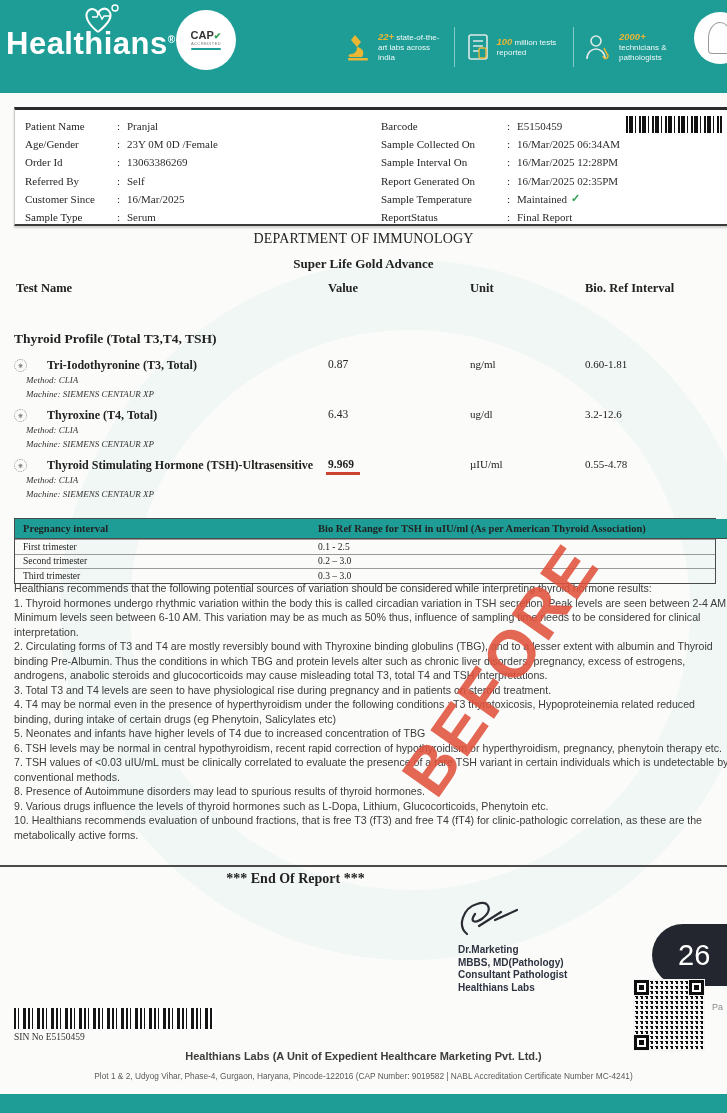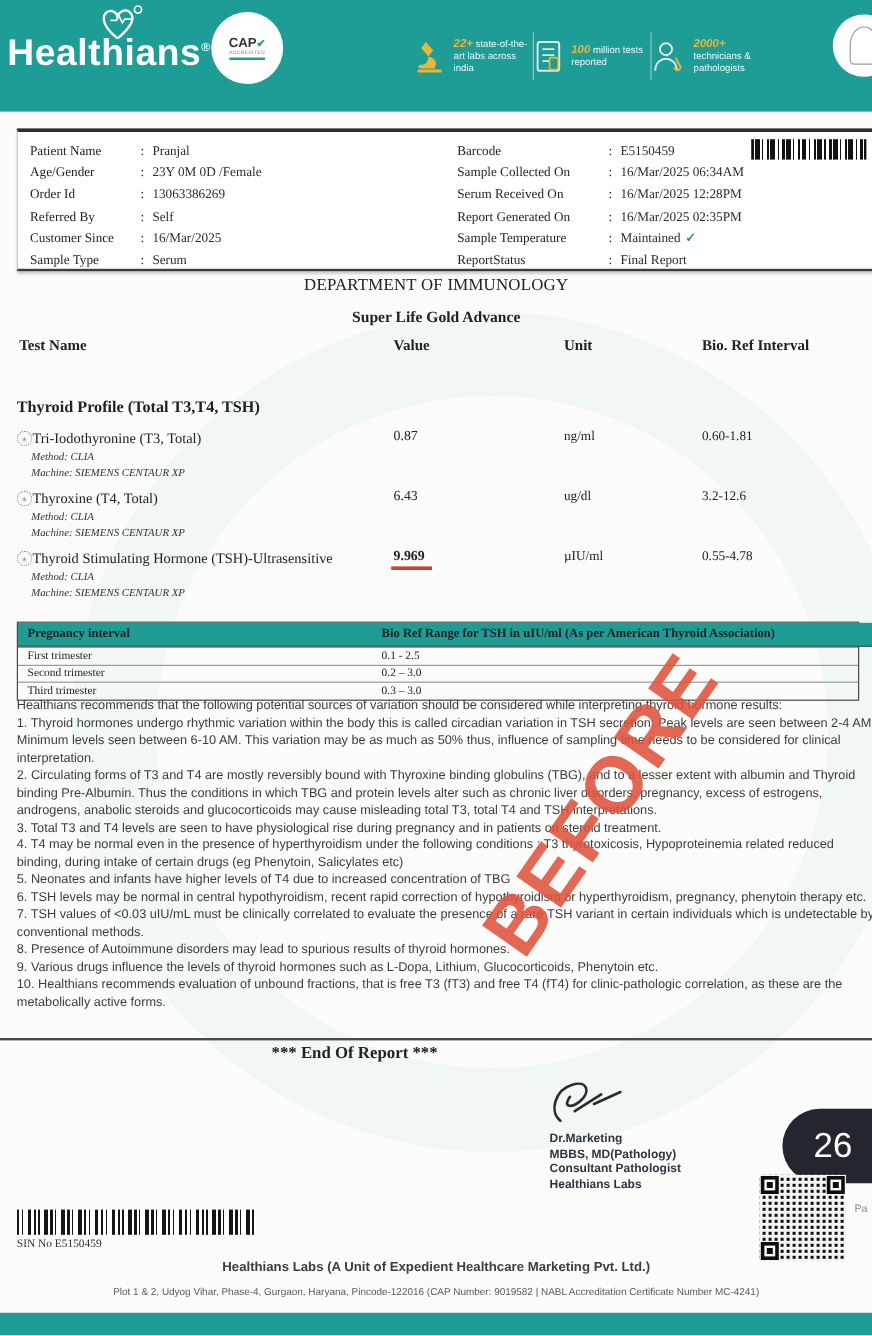--- a/index.html
+++ b/index.html
@@ -12,21 +12,21 @@
   .brand{left:6px;top:26px;color:#fff;font-family:"Liberation Sans",sans-serif;
          font-size:31px;font-weight:bold;letter-spacing:.5px;}
   .brand sup{font-size:10px;}
   .heart-logo{left:78px;top:2px;}
   .cap-circle{left:176px;top:10px;width:60px;height:60px;background:#fff;border-radius:50%;
               display:flex;flex-direction:column;align-items:center;justify-content:center;}
   .cap-title{font-family:"Liberation Sans",sans-serif;font-weight:bold;font-size:11px;color:#333;line-height:10px;}
   .cap-title .chk{color:#2e9e4f;font-size:9px;}
   .cap-sub{font-family:"Liberation Sans",sans-serif;font-size:4px;color:#777;letter-spacing:.4px;}
   .cap-line{width:30px;height:2px;background:#1e9d96;margin-top:2px;border-radius:1px;}
-  .hbadges{left:345px;top:18px;width:340px;height:58px;display:flex;align-items:center;}
+  .hbadges{left:345px;top:18px;width:340px;height:58px;display:flex;align-items:center;justify-content:space-between;}
   .hbadge{display:flex;align-items:center;gap:7px;}
   .hbadge-text{font-family:"Liberation Sans",sans-serif;font-size:8px;line-height:10px;color:#eef9f8;width:66px;}
   .hbadge-text b{color:#eab634;font-style:italic;font-size:9.5px;}
   .hsep{width:1px;height:40px;background:rgba(255,255,255,.45);}
   .right-circle{left:694px;top:12px;width:52px;height:52px;background:#fff;border-radius:50%;
                 display:flex;align-items:center;justify-content:center;}
   .right-circle .emb{width:22px;height:30px;border:1px solid #999;border-radius:50% 50% 4px 4px;}
 
   
   .patient-box{left:14px;top:107px;width:712px;height:114px;background:#fff;
@@ -46,21 +46,21 @@
 
   
   .dept{left:0;top:231px;width:727px;text-align:center;font-weight:normal;font-size:14px;letter-spacing:.2px;}
   .pkg{left:0;top:256px;width:727px;text-align:center;font-weight:bold;font-size:13px;}
   .cols{top:281px;font-weight:bold;font-size:12.5px;}
   .col-name{left:16px;}  .col-value{left:328px;} .col-unit{left:470px;} .col-ref{left:585px;}
   .section-title{left:14px;top:331px;font-weight:bold;font-size:13.5px;}
 
   
   .test-row{left:0;top:0;width:727px;}
-  .t-name{position:absolute;left:14px;font-size:12px;display:flex;align-items:center;gap:0;width:310px;}
+  .t-name{position:absolute;left:14px;font-size:12px;display:flex;align-items:center;gap:20px;width:310px;font-weight:bold;}
   .seal{width:11px;height:11px;border:1px dotted #8a8a8a;border-radius:50%;display:inline-flex;
         align-items:center;justify-content:center;font-size:6px;color:#777;flex:0 0 auto;}
   .t-value{position:absolute;left:328px;font-size:11.5px;}
   .t-value.abnormal{font-weight:bold;}
   .t-value.abnormal .uline{display:inline-block;border-bottom:3px solid #cc4330;padding:0 6px 2px 2px;margin-left:-2px;}
   .t-unit{position:absolute;left:470px;font-size:11px;}
   .t-ref{position:absolute;left:585px;font-size:11px;}
   .t-method,.t-machine{position:absolute;left:26px;font-size:9px;color:#333;font-style:italic;}
 
   
@@ -198,21 +198,21 @@
         <span class="pi-label">Barcode</span>
         <span class="pi-colon">:</span>
         <span class="pi-value">E5150459</span>
       </div>
     <div class="pi-row">
         <span class="pi-label">Sample Collected On</span>
         <span class="pi-colon">:</span>
         <span class="pi-value">16/Mar/2025 06:34AM</span>
       </div>
     <div class="pi-row">
-        <span class="pi-label">Serum Received On</span>
+        <span class="pi-label">Sample Interval On</span>
         <span class="pi-colon">:</span>
         <span class="pi-value">16/Mar/2025 12:28PM</span>
       </div>
     <div class="pi-row">
         <span class="pi-label">Report Generated On</span>
         <span class="pi-colon">:</span>
         <span class="pi-value">16/Mar/2025 02:35PM</span>
       </div>
     <div class="pi-row">
         <span class="pi-label">Sample Temperature</span>

